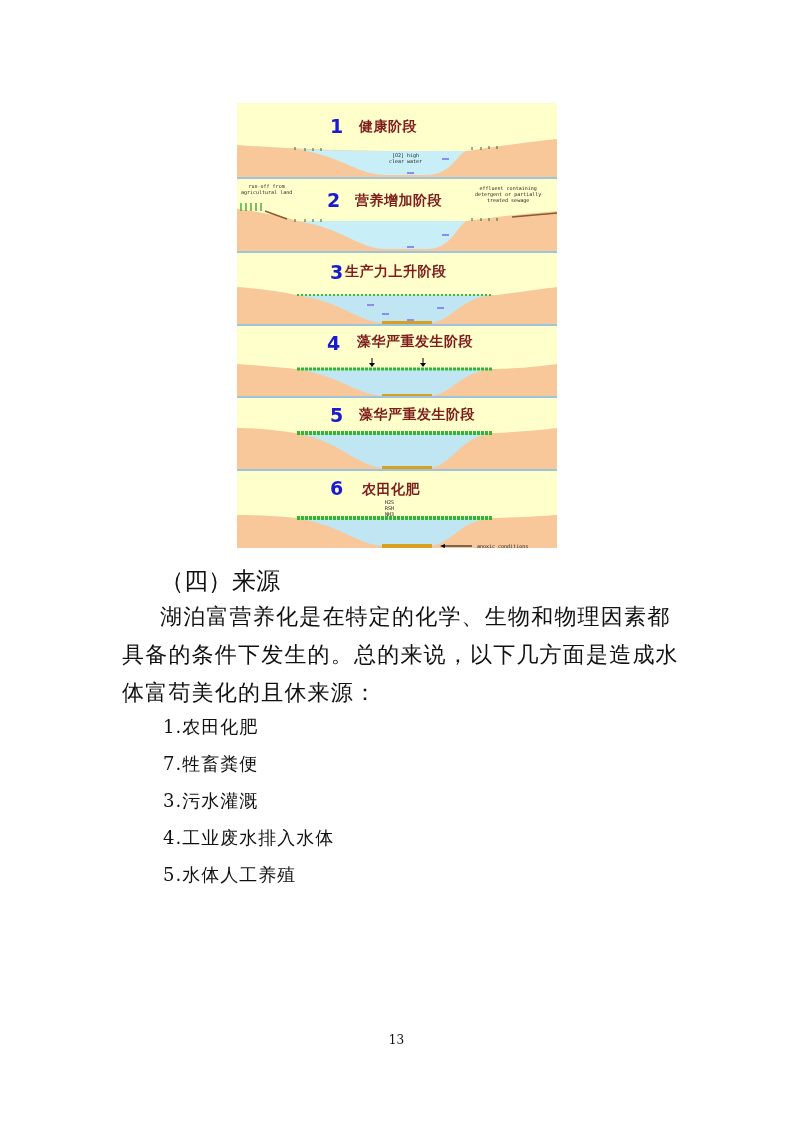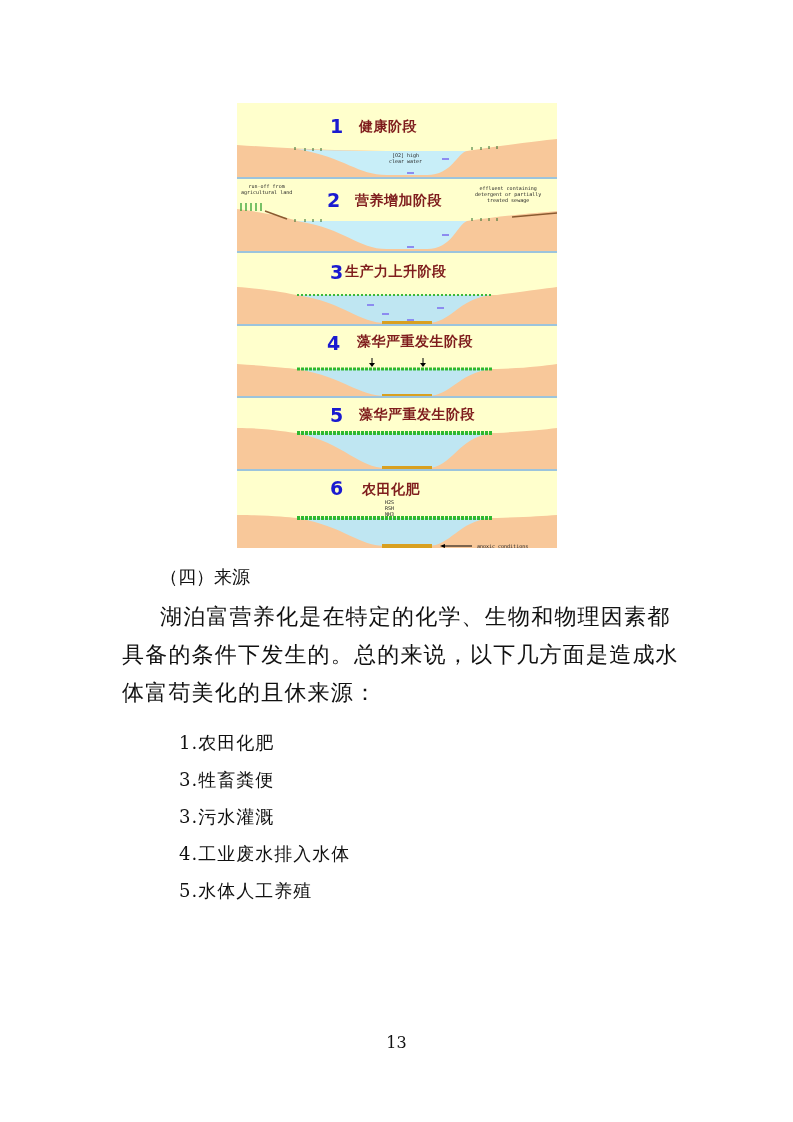--- a/index.html
+++ b/index.html
@@ -9,27 +9,27 @@
             background: #e8f4fb; }
   .panel { position: absolute; left: 0; width: 320px; overflow: hidden;
            background: #ffffcc; border-bottom: 2px solid #9cc4dc; box-sizing: border-box; }
   .panel svg { position: absolute; left: 0; top: 0; }
   .panel-num { position: absolute; font-family: "DejaVu Sans", sans-serif; font-weight: bold;
                color: #1a1ad0; font-size: 19px; }
   .panel-title { position: absolute; font-family: "DejaVu Sans", sans-serif; font-weight: bold;
                  color: #7f1d1d; font-size: 14px; letter-spacing: 0.5px; white-space: nowrap; }
   .note { position: absolute; font-family: "DejaVu Sans Mono", monospace; font-size: 5px;
           color: #222; line-height: 6px; text-align: center; white-space: nowrap; }
-  .heading { position: absolute; left: 160px; top: 565px; font-size: 18px; }
+  .heading { position: absolute; left: 160px; top: 565px; font-size: 24px; }
   .para { position: absolute; left: 122px; top: 598px; width: 560px; font-size: 22px;
           line-height: 38px; text-indent: 38px; letter-spacing: 1.2px; }
-  .list { position: absolute; left: 163px; top: 708px; margin: 16px; padding: 0; list-style: none; }
+  .list { position: absolute; left: 163px; top: 708px; margin: 0; padding: 0; list-style: none; }
   .list li { font-size: 18px; height: 37px; line-height: 37px; letter-spacing: 1px; }
   .page-num { position: absolute; left: 0; width: 793px; top: 1033px; text-align: center;
-              font-size: 16px; }
+              font-size: 12px; }
 </style>
 </head>
 <body>
 
 <div class="figure">
 
   <div class="panel" style="top:0;height:76px;">
     <svg width="320" height="76">
       <path d="M0,42 C60,46 110,48 150,48 L230,48 C270,42 300,38 320,36 L320,76 L0,76 Z" fill="#f8c89a"></path>
       <path d="M60,46 C100,48 130,48 150,48 L230,48 C220,50 215,72 190,72 L150,72 C120,72 110,55 60,46 Z" fill="#c8eef8"></path>
@@ -154,19 +154,19 @@
     </div>
     <div class="note" style="left:240px;top:72px;">anoxic conditions</div>
   </div>
 </div>
 
 <div class="heading">（四）来源</div>
 <div class="para">湖泊富营养化是在特定的化学、生物和物理因素都具备的条件下发生的。总的来说，以下几方面是造成水体富苟美化的且休来源：</div>
 
 <ul class="list">
   <li>1.农田化肥</li>
-  <li>3.牲畜粪便</li>
+  <li>7.牲畜粪便</li>
   <li>3.污水灌溉</li>
   <li>4.工业废水排入水体</li>
   <li>5.水体人工养殖</li>
 </ul>
 
 <div class="page-num">13</div>
 
 </body></html>

